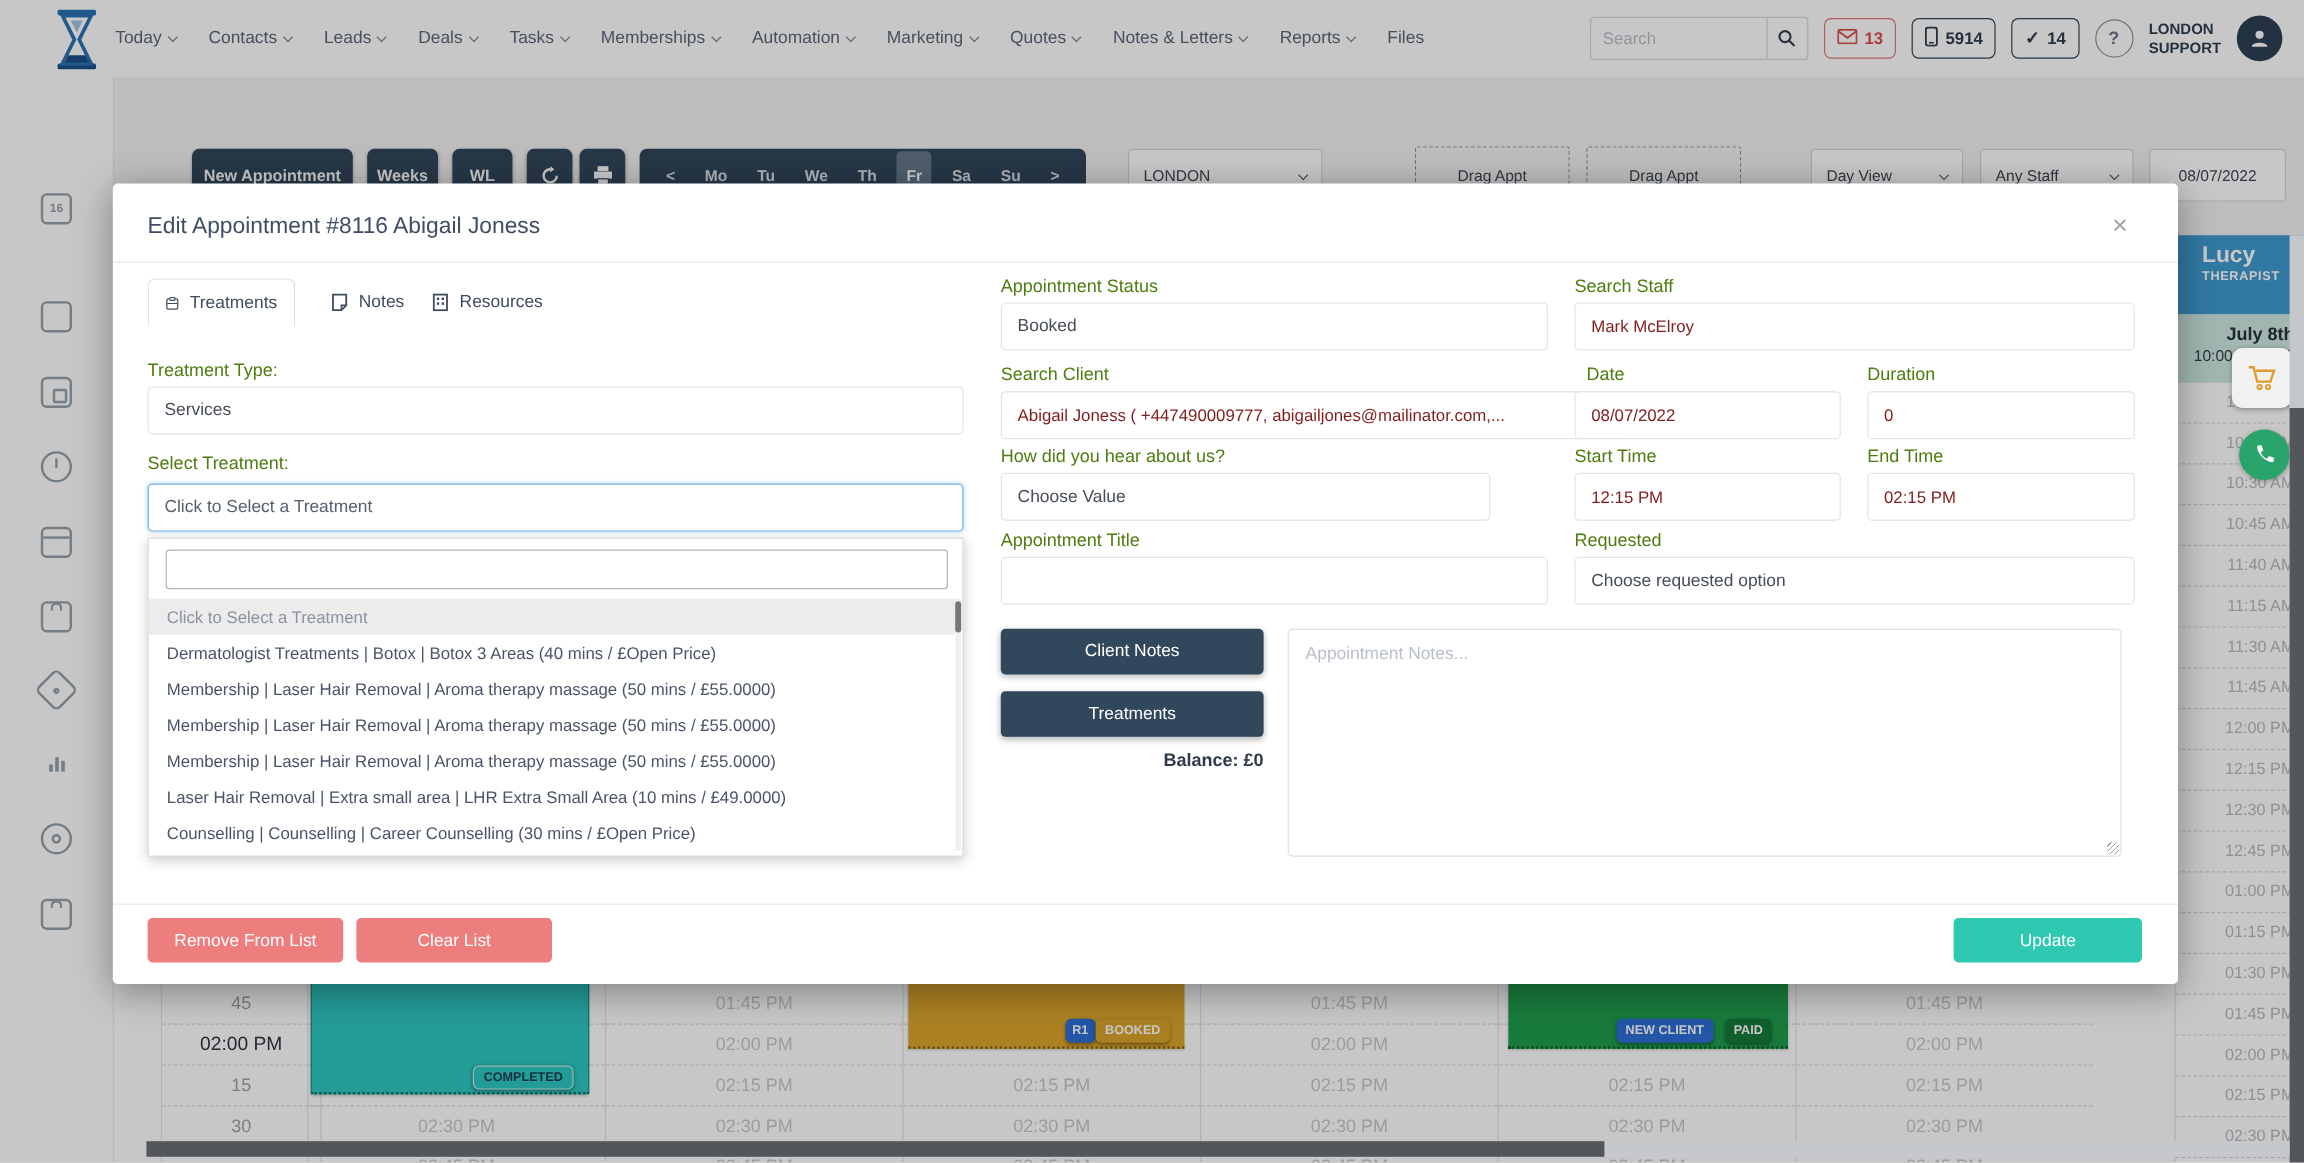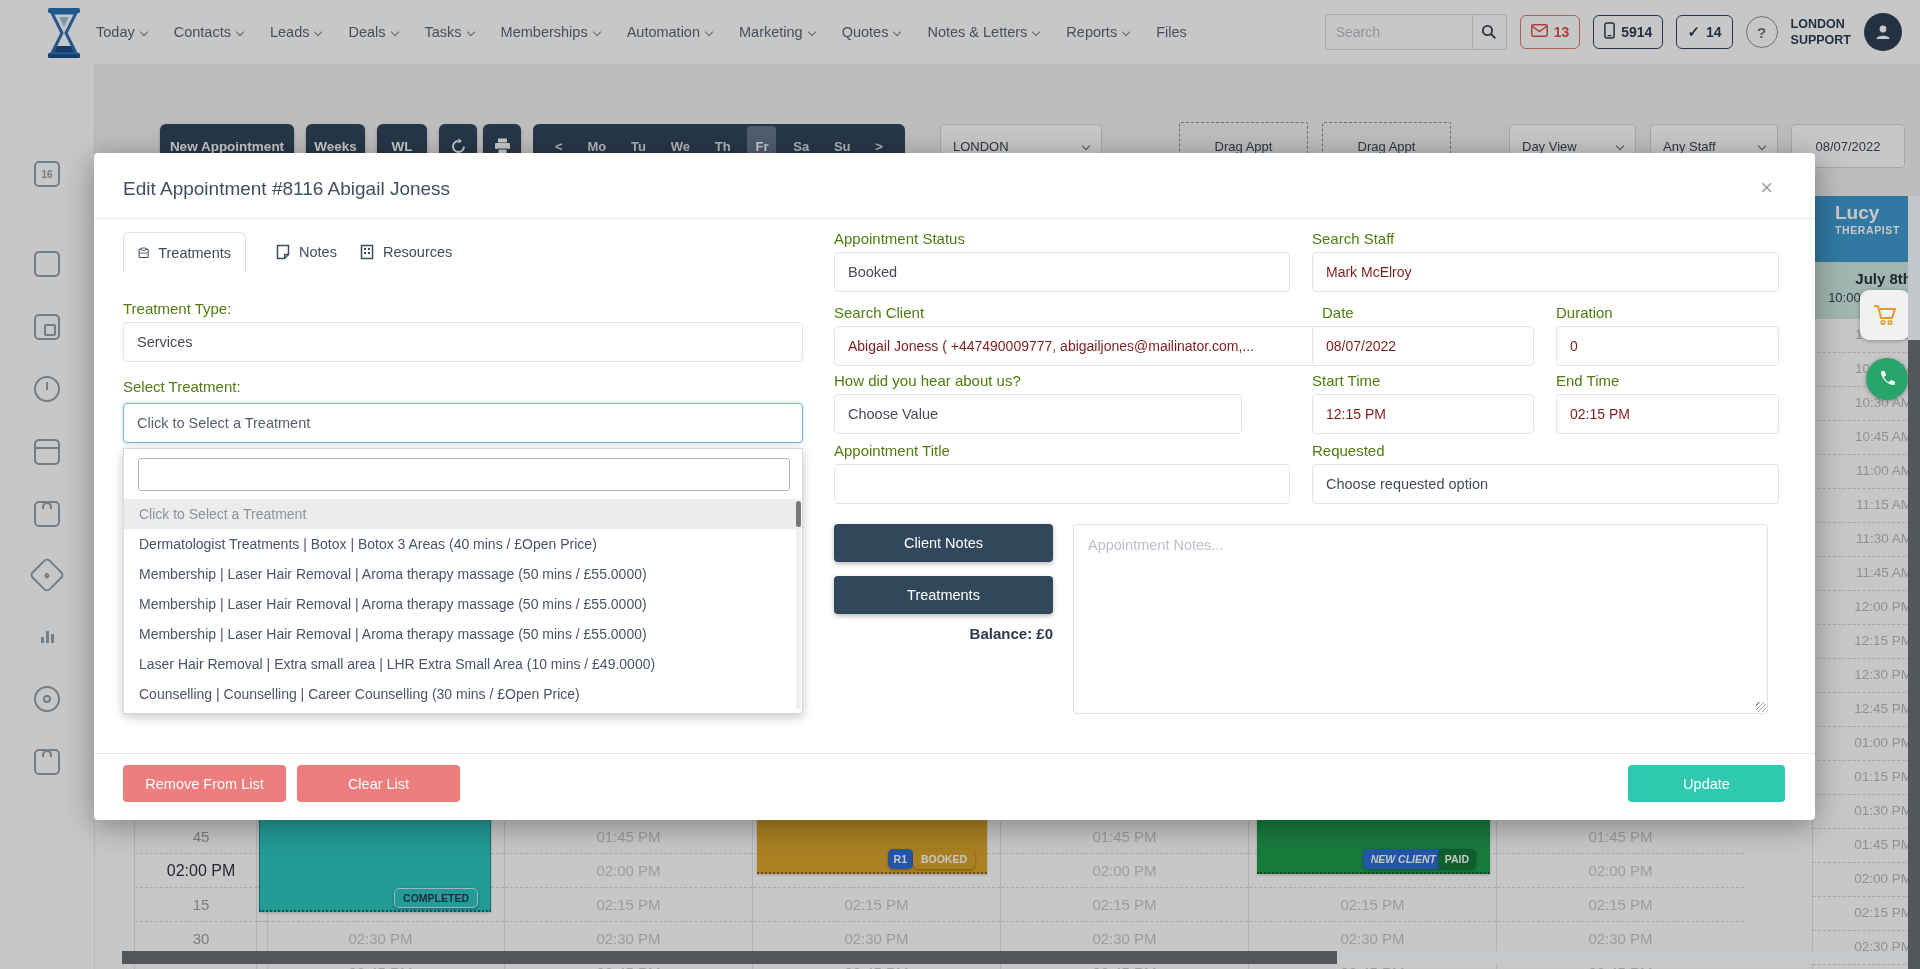--- a/index.html
+++ b/index.html
@@ -245,21 +245,21 @@
       <div class="rl">THERAPIST</div>
     </div>
     <div class="strip-date">
       <span class="d1">July 8th</span><br>
       <span class="d2"><span>10:00 AM</span> <span>00:0</span></span>
     </div>
     <div class="strip-cell">10:00 AM</div>
     <div class="strip-cell">10:15 AM</div>
     <div class="strip-cell">10:30 AM</div>
     <div class="strip-cell">10:45 AM</div>
-    <div class="strip-cell">11:00 AM</div>
+    <div class="strip-cell">11:40 AM</div>
     <div class="strip-cell">11:15 AM</div>
     <div class="strip-cell">11:30 AM</div>
     <div class="strip-cell">11:45 AM</div>
     <div class="strip-cell">12:00 PM</div>
     <div class="strip-cell">12:15 PM</div>
     <div class="strip-cell">12:30 PM</div>
     <div class="strip-cell">12:45 PM</div>
     <div class="strip-cell">01:00 PM</div>
     <div class="strip-cell">01:15 PM</div>
     <div class="strip-cell">01:30 PM</div>
@@ -316,21 +316,21 @@
     <div class="bb-cell">02:45 PM</div>
   </div>
 
   <div class="bb-col" style="left:1248px; width:248px;">
     <div class="bb-cell"></div>
     <div class="bb-cell"></div>
     <div class="bb-cell">02:15 PM</div>
     <div class="bb-cell">02:30 PM</div>
     <div class="bb-cell">02:45 PM</div>
     <div class="appt" style="left:8px; width:233px; height:55px; background:#1f9e4e; border-bottom:2px dotted #0e5e2b;">
-      <span class="appt-badge" style="right:46px; bottom:3px; background:#2e6fd6;font-style:italic;">NEW CLIENT</span>
+      <span class="appt-badge" style="right:62px; bottom:3px; background:#2e6fd6;">NEW CLIENT</span>
       <span class="appt-badge" style="right:14px; bottom:3px; background:#157a3a; padding:0 7px;">PAID</span>
     </div>
   </div>
 
   <div class="bb-col" style="left:1496px; width:248px;">
     <div class="bb-cell">01:45 PM</div>
     <div class="bb-cell">02:00 PM</div>
     <div class="bb-cell">02:15 PM</div>
     <div class="bb-cell">02:30 PM</div>
     <div class="bb-cell">02:45 PM</div>

